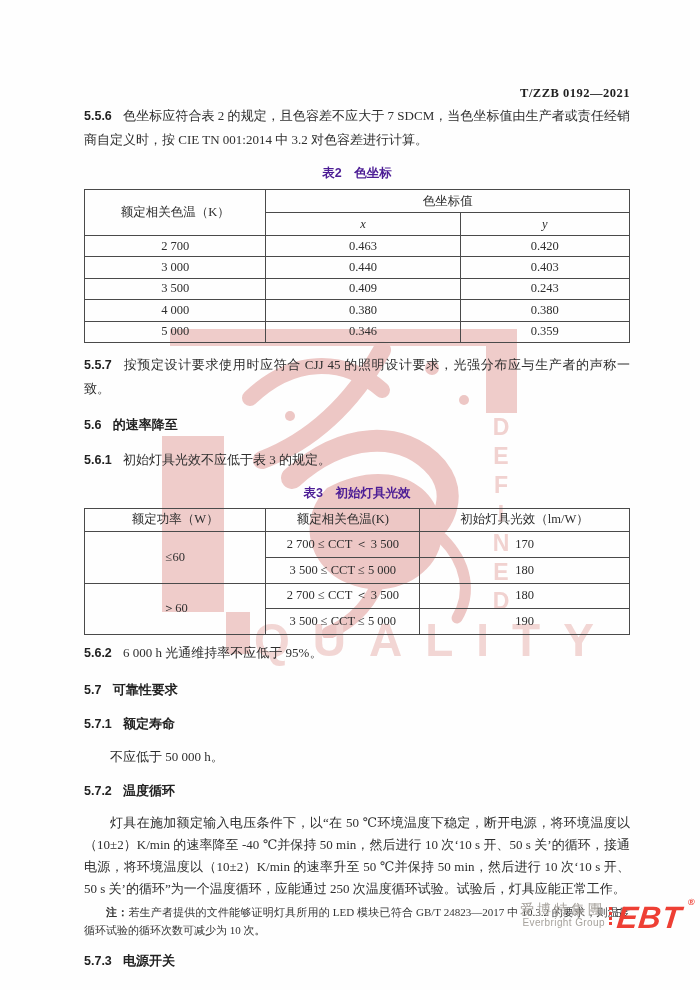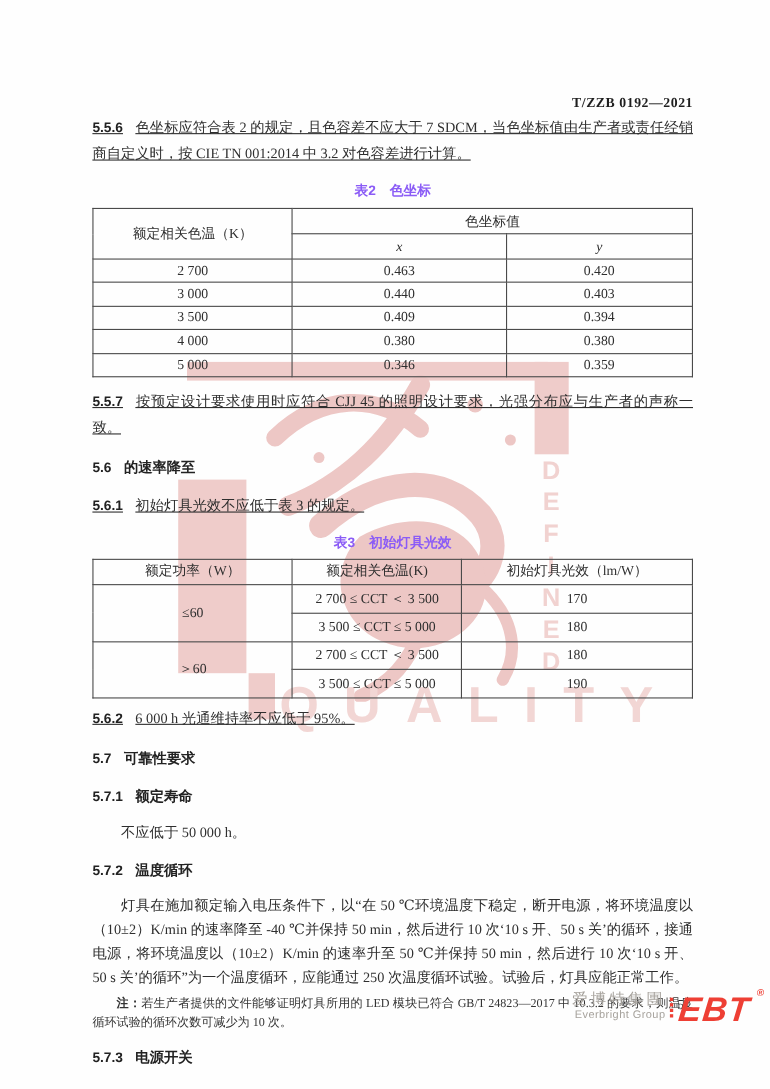--- a/index.html
+++ b/index.html
@@ -40,32 +40,32 @@
   .logo-dots span{width:3px;height:3px;background:#ee3f34;display:block;}
   .logo-ebt{
     font-family:"Liberation Sans","DejaVu Sans",sans-serif;
     font-size:31px;font-weight:900;font-style:italic;color:#ee3f34;
     letter-spacing:1px;line-height:0.9;transform:skewX(-6deg);position:relative;padding-right:10px;
   }
   .logo-reg{position:absolute;top:-6px;right:-2px;font-size:9px;font-weight:bold;font-style:normal;color:#ee3f34;}
   
   .content{position:absolute;left:84px;top:104px;width:546px;z-index:1;}
   p,h3{margin:0;}
-  .clause{font-size:13px;line-height:23px;text-align:justify;text-decoration:underline;}
+  .clause{font-size:13px;line-height:23px;text-align:justify;}
   .clause .num,.heading .num{
     font-family:"Liberation Sans","DejaVu Sans",sans-serif;
     font-weight:bold;font-size:12.5px;margin-right:0.9em;color:#222;
   }
   .heading{font-size:13px;line-height:17px;font-weight:bold;
     font-family:"Liberation Sans","DejaVu Sans",sans-serif;color:#222;}
   .body-indent{font-size:13px;line-height:22px;text-align:justify;text-indent:2em;}
   .note{font-size:11px;line-height:18px;text-align:justify;text-indent:2em;color:#333;}
   .note-label{font-weight:bold;font-family:"Liberation Sans",sans-serif;}
   .caption{
-    text-align:center;font-weight:bold;font-size:12.5px;color:#8b5cf6;
+    text-align:center;font-weight:bold;font-size:12.5px;color:#4c1d95;
     font-family:"Liberation Sans","DejaVu Sans",sans-serif;
   }
   
   table{border-collapse:collapse;width:100%;table-layout:fixed;background:transparent;}
   .std-table{border:1.6px solid #3c3c3c;font-size:12.5px;}
   .std-table td,.std-table th{
     border:1px solid #4a4a4a;text-align:center;vertical-align:middle;
     padding:1px 3px;font-weight:normal;color:#2e2e2e;
   }
   .t2-c1{width:33.3%;} .t2-c2{width:35.6%;} .t2-c3{width:31.1%;}
@@ -139,21 +139,21 @@
           <td>0.420</td>
         </tr>
         <tr class="drow2">
           <td>3 000</td>
           <td>0.440</td>
           <td>0.403</td>
         </tr>
         <tr class="drow2">
           <td>3 500</td>
           <td>0.409</td>
-          <td>0.394</td>
+          <td>0.243</td>
         </tr>
         <tr class="drow2">
           <td>4 000</td>
           <td>0.380</td>
           <td>0.380</td>
         </tr>
         <tr class="drow2">
           <td>5 000</td>
           <td>0.346</td>
           <td>0.359</td>

